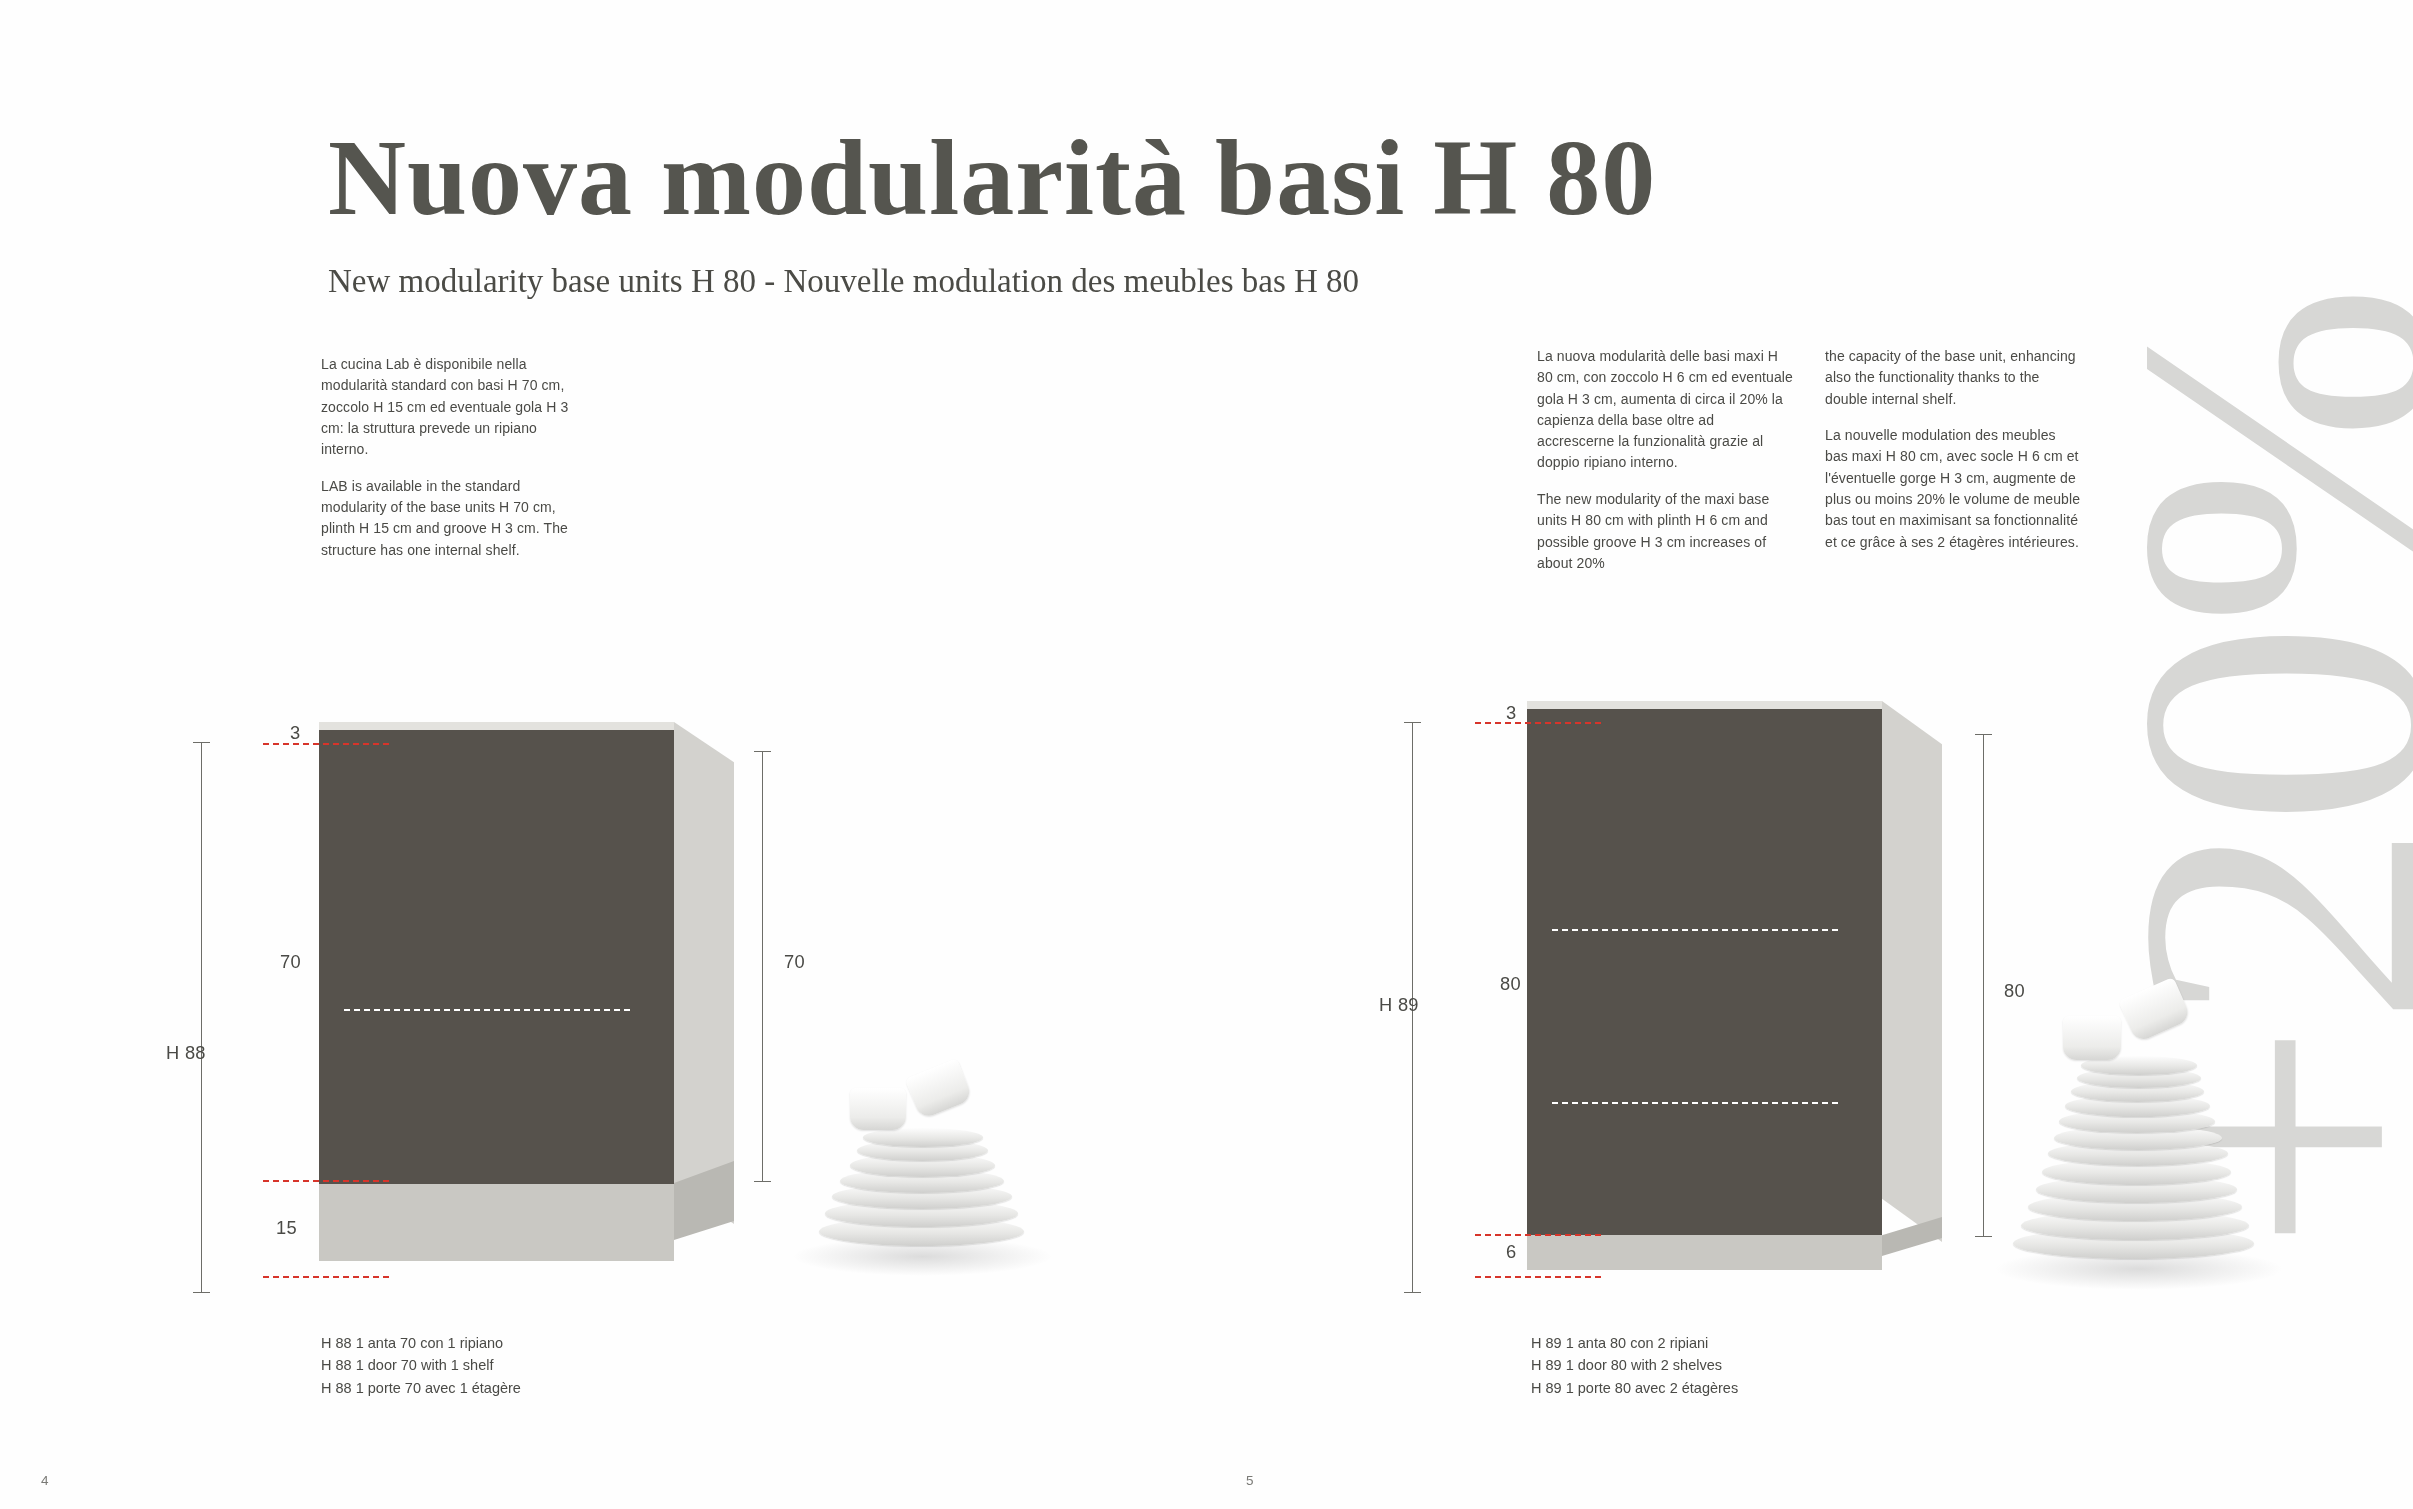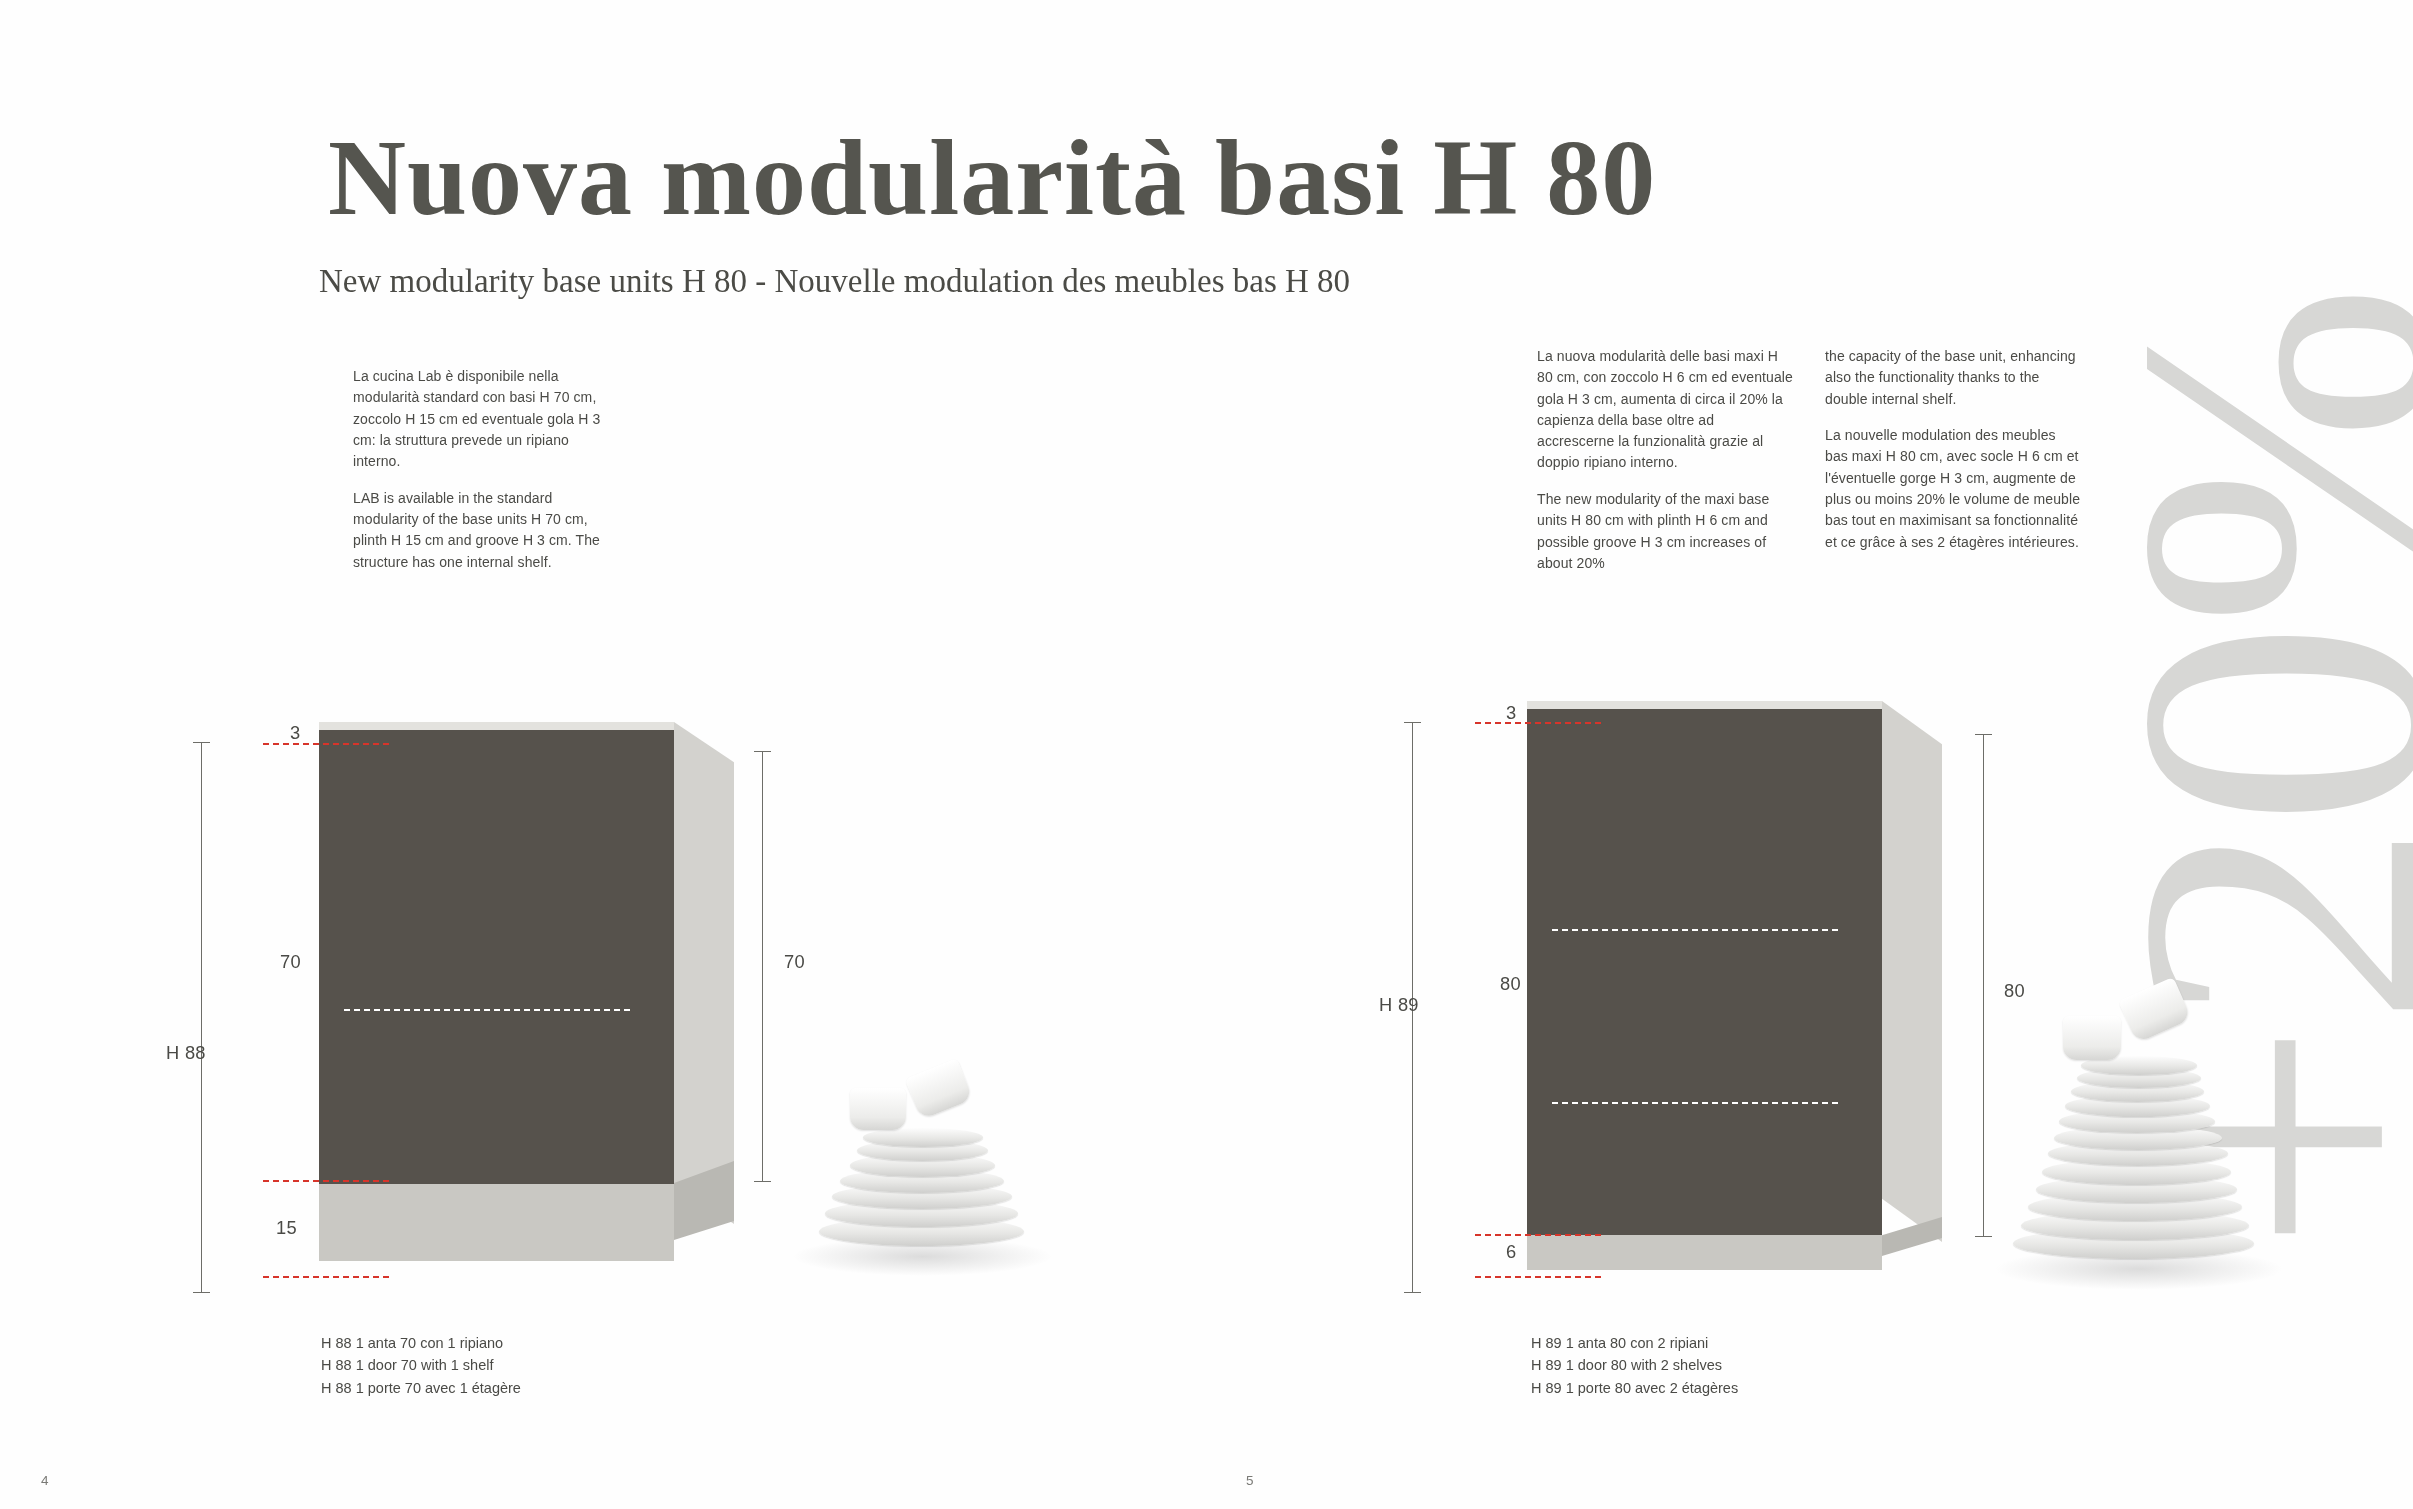--- a/index.html
+++ b/index.html
@@ -45,41 +45,41 @@
     top: 116px;
     font-family: "Liberation Serif", serif;
     font-size: 108px;
     font-weight: 700;
     color: #55554f;
     letter-spacing: 1px;
     white-space: nowrap;
   }
   .subtitle {
     position: absolute;
-    left: 319px;
+    left: 328px;
     top: 263px;
     font-family: "Liberation Serif", serif;
     font-size: 33px;
     font-weight: 400;
     color: #4b4b46;
     white-space: nowrap;
   }
 
   
   .col {
     position: absolute;
     font-size: 14px;
     line-height: 1.52;
     color: #4a4a46;
     letter-spacing: 0.1px;
   }
   .col p { margin: 0 0 15.4px 0; }
   .col p:last-child { margin-bottom: 0; }
 
-  .col-1 { left: 321px; top: 366px; width: 256px; margin-left: 32px; }
+  .col-1 { left: 321px; top: 354px; width: 256px; }
   .col-2 { left: 608px; top: 346px; width: 256px; }
   .col-3 { left: 1537px; top: 346px; width: 256px; }
   .col-4 { left: 1825px; top: 346px; width: 256px; }
 
   
   .unit { position: absolute; }
 
   
   #unit-left  { left: 319px; top: 722px; width: 415px; height: 599px; }
   #unit-right { left: 1527px; top: 701px; width: 415px; height: 608px; }

